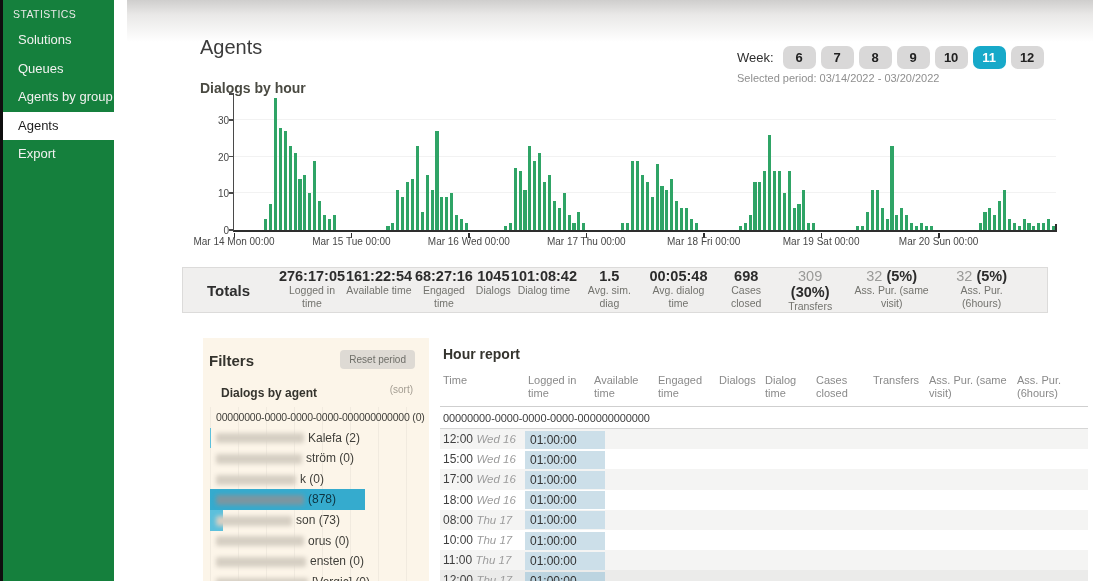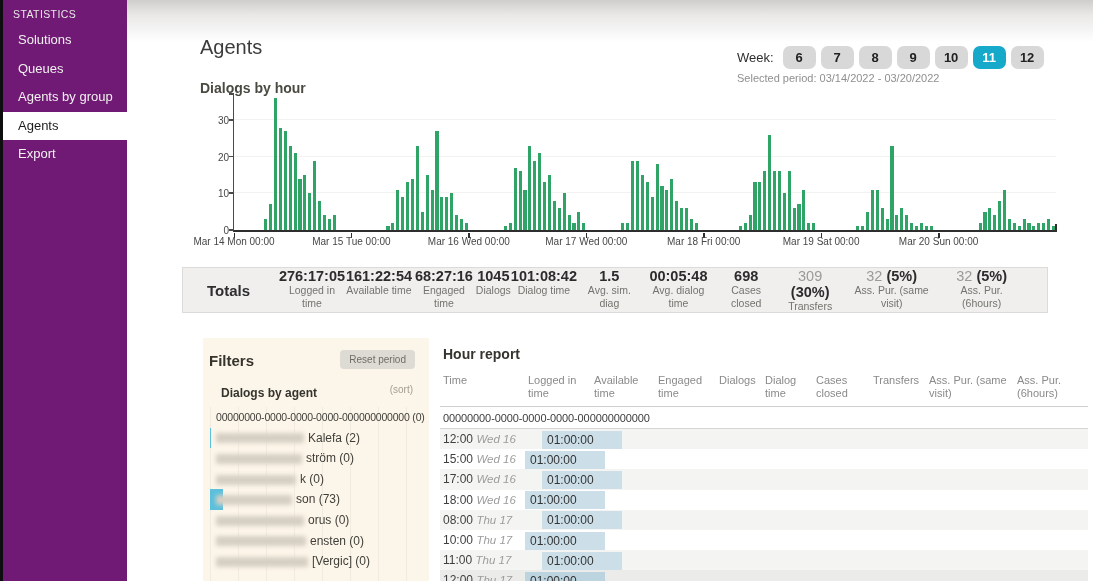--- a/index.html
+++ b/index.html
@@ -5,21 +5,21 @@
   * { margin:0; padding:0; box-sizing:border-box; }
   html,body { width:1093px; height:581px; overflow:hidden; background:#fff;
     font-family:"Liberation Sans", sans-serif; }
   .stage { position:relative; width:1093px; height:581px; background:#fff; overflow:hidden; }
 
   
   .topgrad { position:absolute; left:127px; top:0; right:0; height:42px; pointer-events:none;
     background:linear-gradient(180deg,#cfcecd 0%, #e9e8e7 35%, #ffffff 100%); z-index:1; }
 
   
-  .sidebar { position:absolute; left:0; top:0; width:127px; height:581px; background:#701a75; z-index:5; }
+  .sidebar { position:absolute; left:0; top:0; width:114px; height:581px; background:#15803d; z-index:5; }
   .sidebar .edge { position:absolute; left:0; top:0; width:3px; height:581px; background:#0f0e0e; }
   .sb-header { padding:8px 0 6px 13px; font-size:10.5px; letter-spacing:.4px; color:#e9e8e7; }
   .sb-item { height:28.5px; line-height:28.5px; padding-left:18px; font-size:13px; color:#f2f1f0; cursor:pointer; }
   .sb-item.sel { background:#ffffff; color:#1c1c1c; }
 
   
   .page-title { position:absolute; left:200px; top:36px; font-size:20px; font-weight:500; color:#3c3c3c; z-index:2; }
   .week-row { position:absolute; left:737px; top:46px; display:flex; align-items:center; gap:5px; z-index:2; }
   .week-label { font-size:13px; color:#2e2e2e; margin-right:4px; }
   .wk-btn { width:33px; height:23px; border:none; border-radius:7px; background:#d9d8d8;
@@ -74,21 +74,21 @@
 
   
   .report { position:absolute; left:440px; top:340px; width:648px; z-index:2; }
   .report-title { font-size:14px; font-weight:700; color:#35342e; padding:6px 0 10px 3px; }
   .rep-grid { display:grid; grid-template-columns:85px 66px 64px 61px 46px 51px 57px 56px 88px 74px; }
   .rep-head { border-bottom:1px solid #cfcfcf; }
   .rep-head .hcell { font-size:11px; color:#8a8a8a; line-height:13px; padding:2px 4px 6px 3px; }
   .group-row { font-size:11px; color:#3c3c3c; padding:5px 0 4px 3px; border-bottom:1px solid #d6d6d6;
     letter-spacing:-.1px; }
   .data-row { display:grid; grid-template-columns:85px 66px 560px; height:20.2px; align-items:center; }
-  .data-row.stripe { background:#f4f4f3;gap:17px; }
+  .data-row.stripe { background:#f4f4f3; }
   .data-row.hl { background:#ebebea; }
   .t-time { font-size:12px; color:#3f3f3f; padding-left:3px; white-space:nowrap; }
   .t-day { font-style:italic; color:#9c9c9c; font-size:11.5px; }
   .cell-blue { display:inline-block; width:80px; background:#ccdfe9; font-size:12px; color:#333;
     padding:2px 0 2px 5px; }
   .data-row.hl .cell-blue { background:#bcd4e0; }
 </style>
 </head>
 <body>
 
@@ -202,21 +202,21 @@
       <div class="bar" style="left: 421.586px; height: 65.8421px;"></div>
       <div class="bar" style="left: 426.479px; height: 43.8947px;"></div>
       <div class="bar" style="left: 431.371px; height: 40.2368px;"></div>
       <div class="bar" style="left: 436.264px; height: 51.2105px;"></div>
       <div class="bar" style="left: 441.157px; height: 29.2632px;"></div>
       <div class="bar" style="left: 446.05px; height: 21.9474px;"></div>
       <div class="bar" style="left: 450.943px; height: 21.9474px;"></div>
       <div class="bar" style="left: 455.836px; height: 10.9737px;"></div>
       <div class="bar" style="left: 460.729px; height: 7.31579px;"></div>
       <div class="xtick" style="left: 351.786px;"></div>
-      <div class="xlabel" style="left: 352.286px;">Mar 17 Wed 00:00</div>
+      <div class="xlabel" style="left: 352.286px;">Mar 17 Thu 00:00</div>
       <div class="bar" style="left: 504.764px; height: 3.65789px;"></div>
       <div class="bar" style="left: 509.657px; height: 7.31579px;"></div>
       <div class="bar" style="left: 514.55px; height: 14.6316px;"></div>
       <div class="bar" style="left: 519.443px; height: 47.5526px;"></div>
       <div class="bar" style="left: 524.336px; height: 47.5526px;"></div>
       <div class="bar" style="left: 529.229px; height: 58.5263px;"></div>
       <div class="bar" style="left: 534.121px; height: 95.1053px;"></div>
       <div class="bar" style="left: 539.014px; height: 58.5263px;"></div>
       <div class="bar" style="left: 543.907px; height: 58.5263px;"></div>
       <div class="bar" style="left: 548.8px; height: 36.5789px;"></div>
@@ -332,20 +332,24 @@
         <div class="agent-row">
           <div class="agent-bar" style="width: 1px;"></div>
           <div class="agent-text"><span class="blur" style="width: 88px;"></span>Kalefa (2)</div>
         </div>
         <div class="agent-row">
           <div class="agent-text"><span class="blur" style="width: 86px;"></span>ström (0)</div>
         </div>
         <div class="agent-row">
           <div class="agent-text"><span class="blur" style="width: 80px;"></span>k (0)</div>
         </div>
+        <div class="agent-row sel">
+          <div class="agent-bar" style="width: 155px;"></div>
+          <div class="agent-text"><span class="blur" style="width: 88px;"></span>(878)</div>
+        </div>
         <div class="agent-row">
           <div class="agent-bar" style="width: 12.8872px;"></div>
           <div class="agent-text"><span class="blur" style="width: 76px;"></span>son (73)</div>
         </div>
         <div class="agent-row">
           <div class="agent-text"><span class="blur" style="width: 88px;"></span>orus (0)</div>
         </div>
         <div class="agent-row">
           <div class="agent-text"><span class="blur" style="width: 90px;"></span>ensten (0)</div>
         </div>

